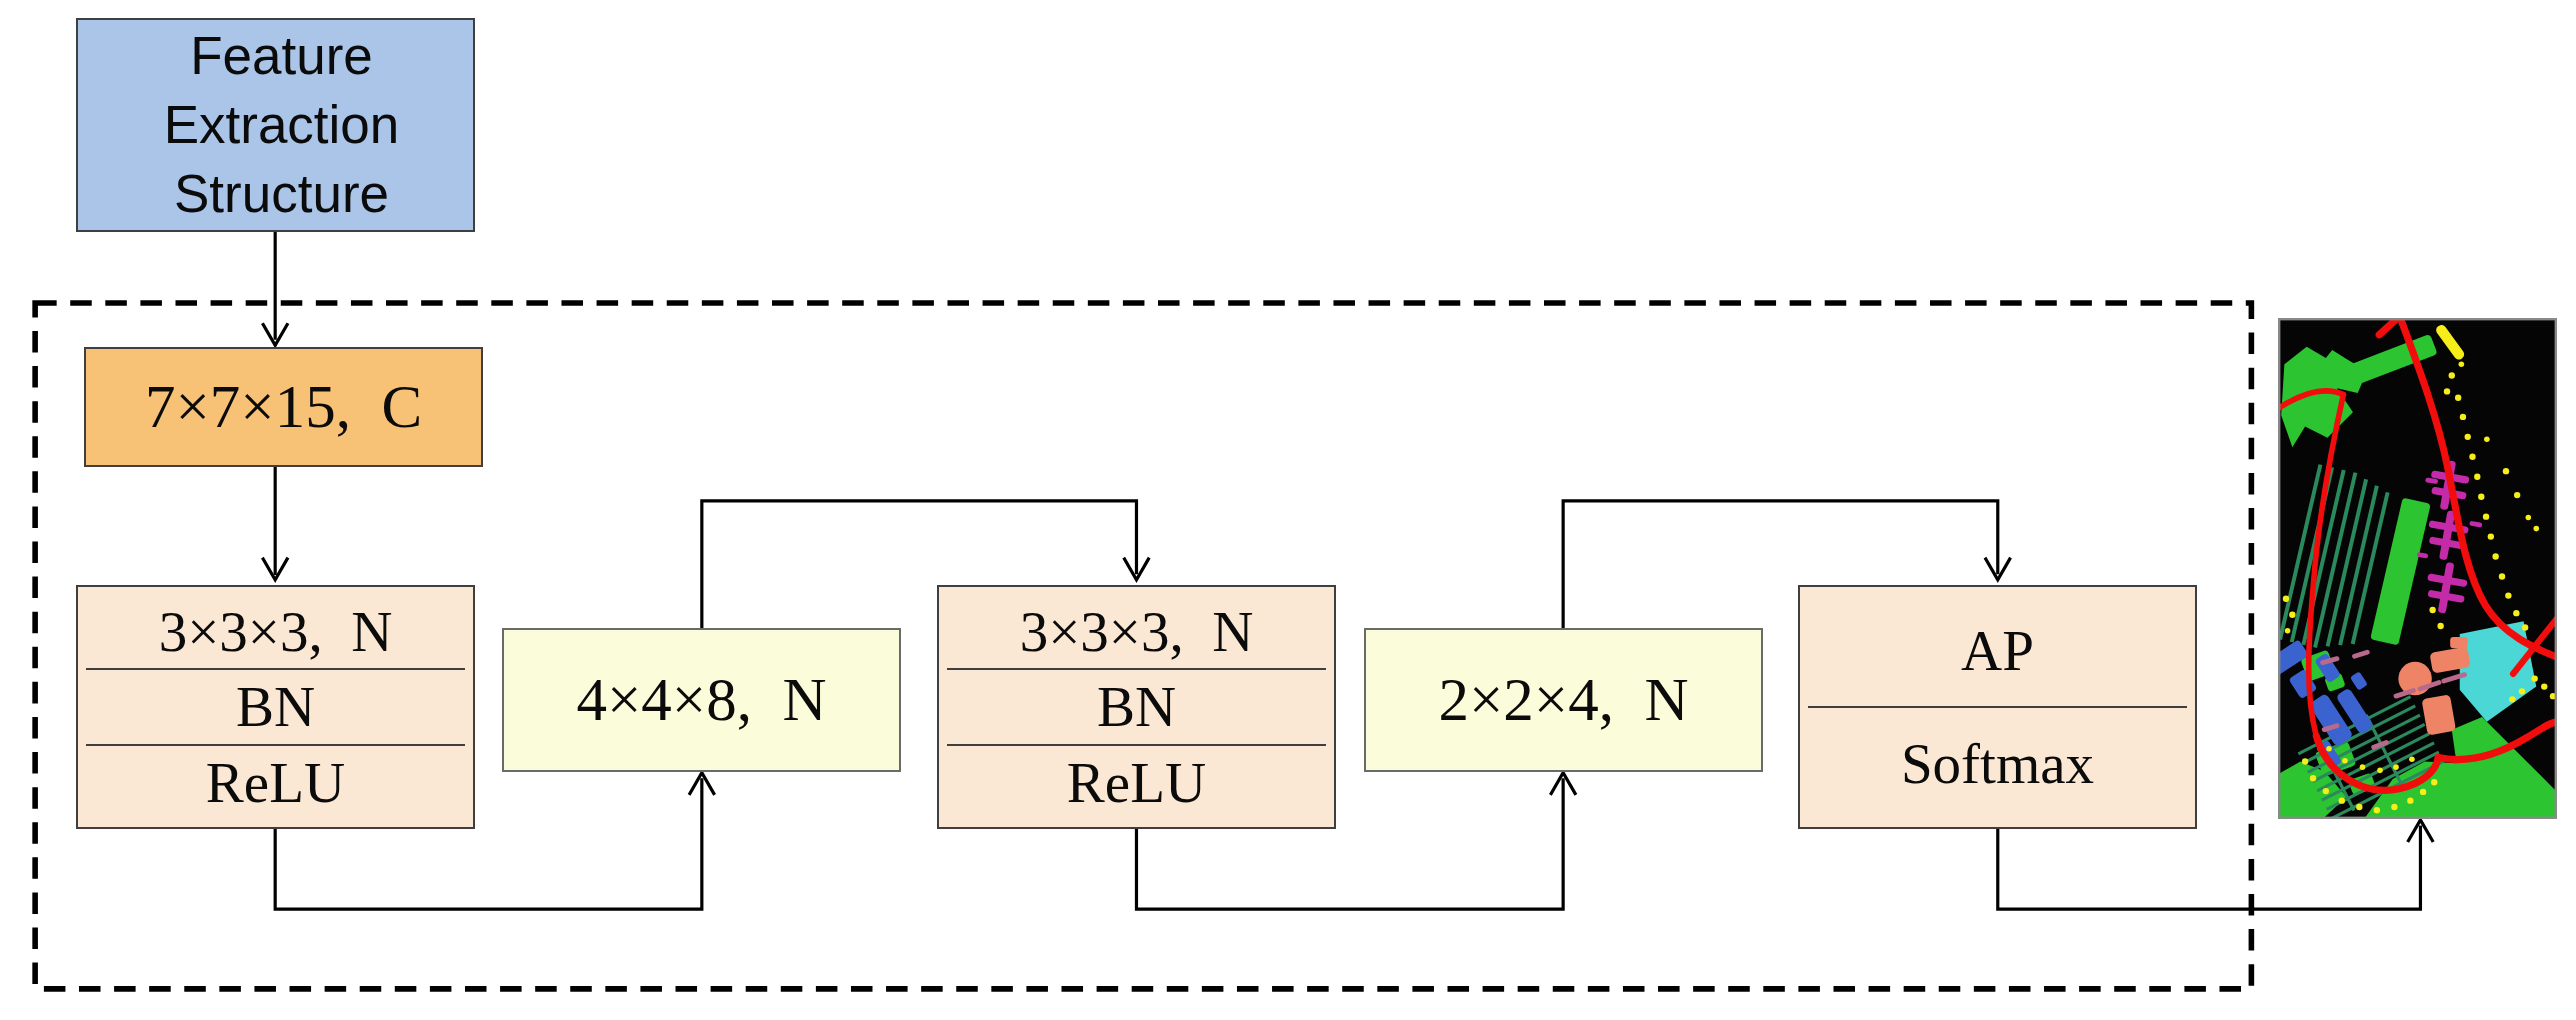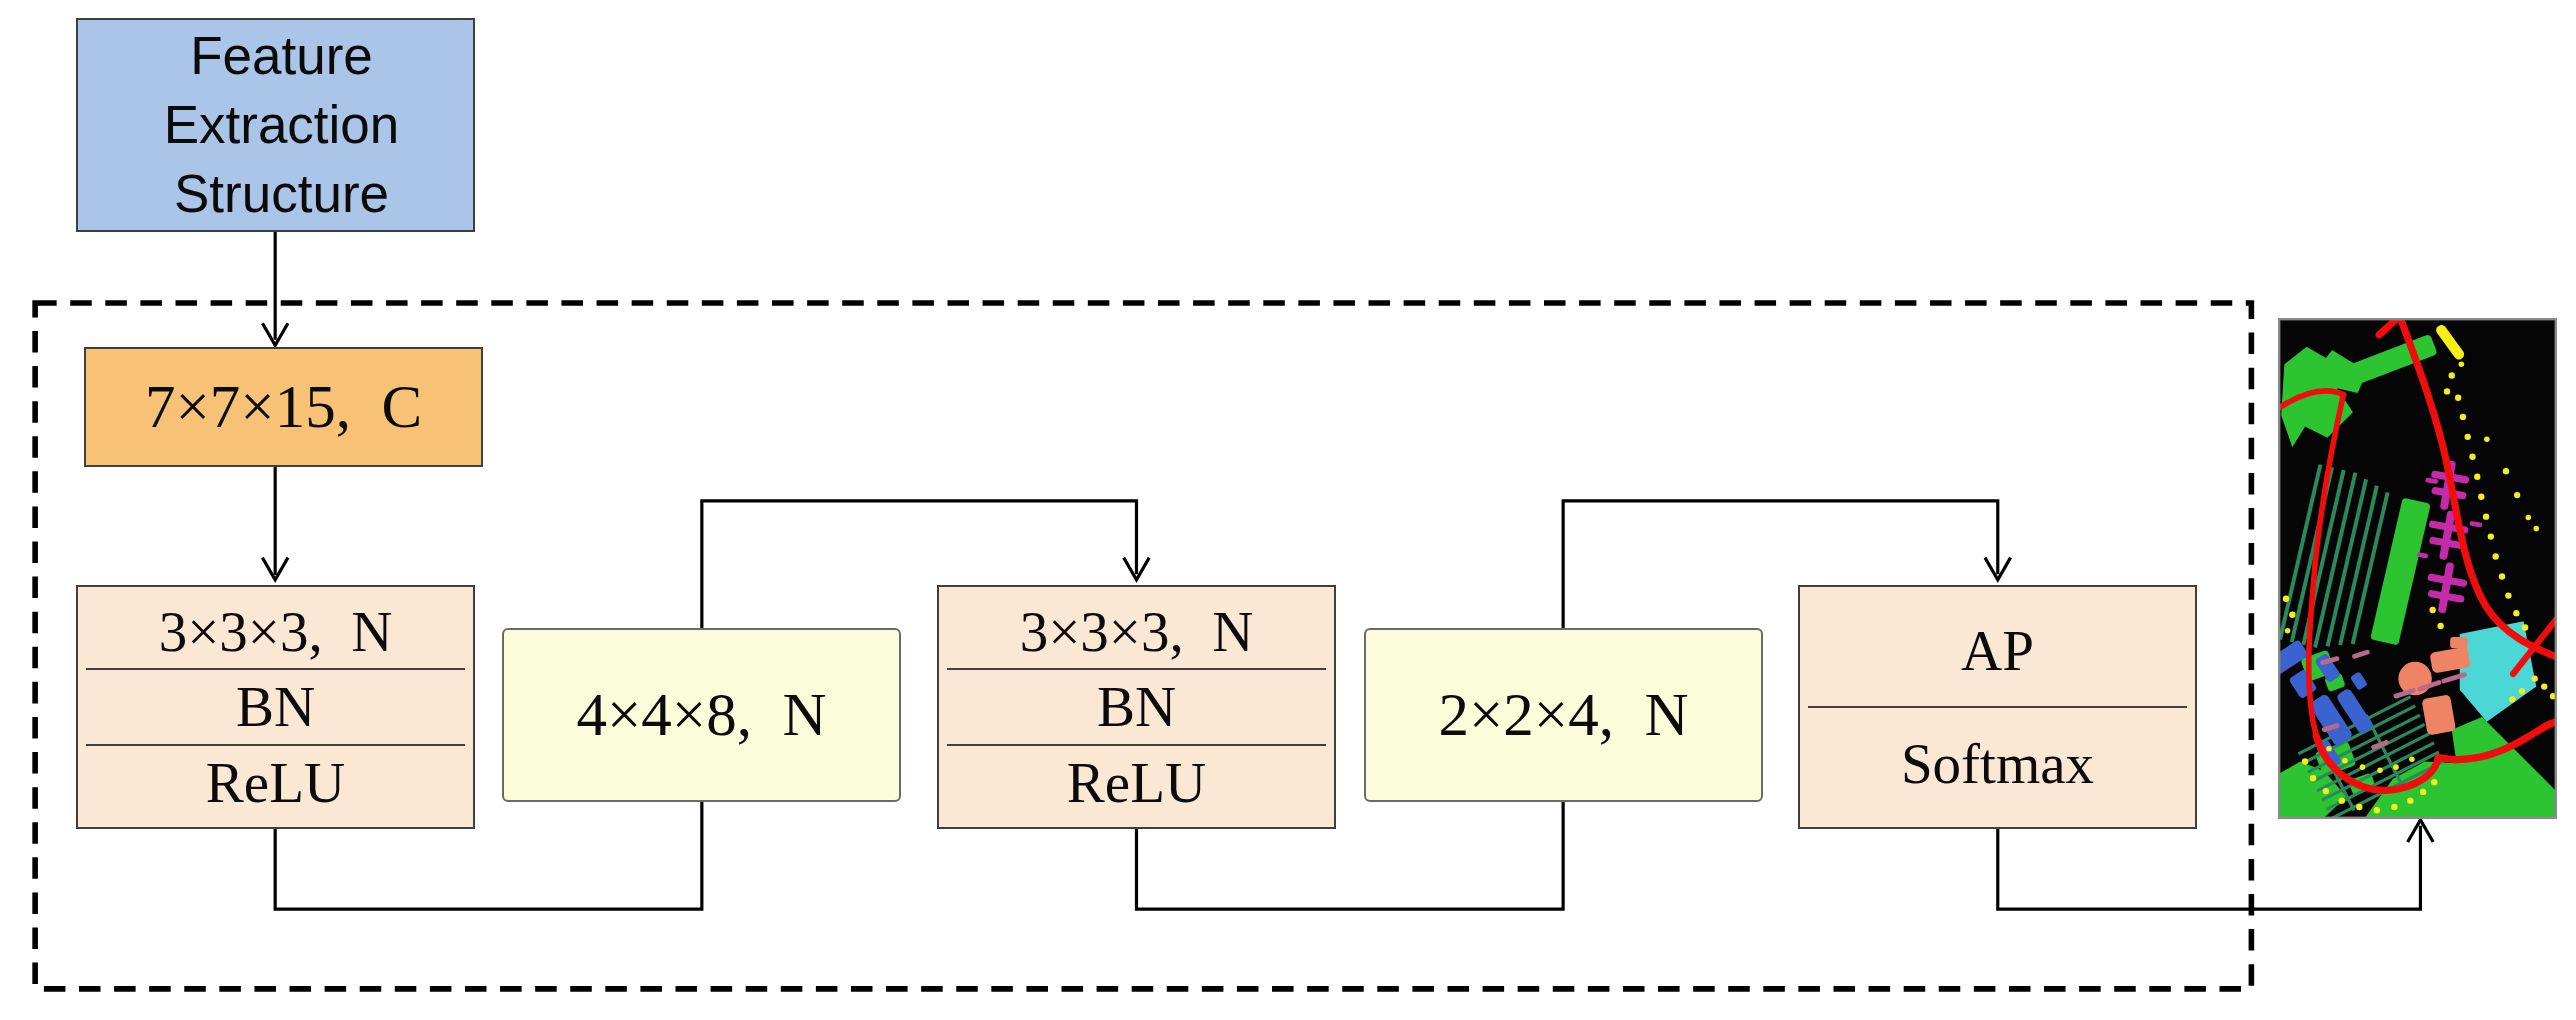--- a/index.html
+++ b/index.html
@@ -4,21 +4,21 @@
 <style>
   html,body{margin:0;padding:0;background:#ffffff;}
   .canvas{position:relative;width:2576px;height:1020px;background:#ffffff;overflow:hidden;
           font-family:"Liberation Sans","DejaVu Sans",sans-serif;color:#0b0b0b;}
   .wires{position:absolute;left:0;top:0;width:2576px;height:1020px;}
   .box{position:absolute;box-sizing:border-box;border:2.4px solid #3f3f3f;
        display:flex;align-items:center;justify-content:center;text-align:center;}
   .blue{left:76px;top:17.5px;width:399px;height:214px;background:#aac5e8;
         font-size:53px;line-height:69px;padding-left:12px;}
   .conv{left:84px;top:347px;width:399px;height:120px;background:#f8c276;}
-  .pale{top:628px;width:399px;height:174px;background:#fbfcd9;border-color:#6a6a6a;border-radius:6px;}
+  .pale{top:628px;width:399px;height:144px;background:#fbfcd9;border-color:#6a6a6a;}
   .stack{top:585px;width:399px;height:244px;background:#fbe8d4;padding:8px;
          display:flex;flex-direction:column;align-items:stretch;justify-content:flex-start;}
   .row{flex:1;display:flex;align-items:center;justify-content:center;}
   .row + .row{border-top:2.4px solid #3f3f3f;}
   .serif{font-family:"Liberation Serif","DejaVu Serif",serif;}
   .lbl{white-space:pre;font-size:61px;}
   .rowlbl{white-space:pre;font-size:57px;}
   .title{position:absolute;left:813px;top:360px;width:941px;text-align:center;
          font-size:59px;letter-spacing:0.8px;}
   .map{position:absolute;left:2278px;top:318px;width:279px;height:501px;}

